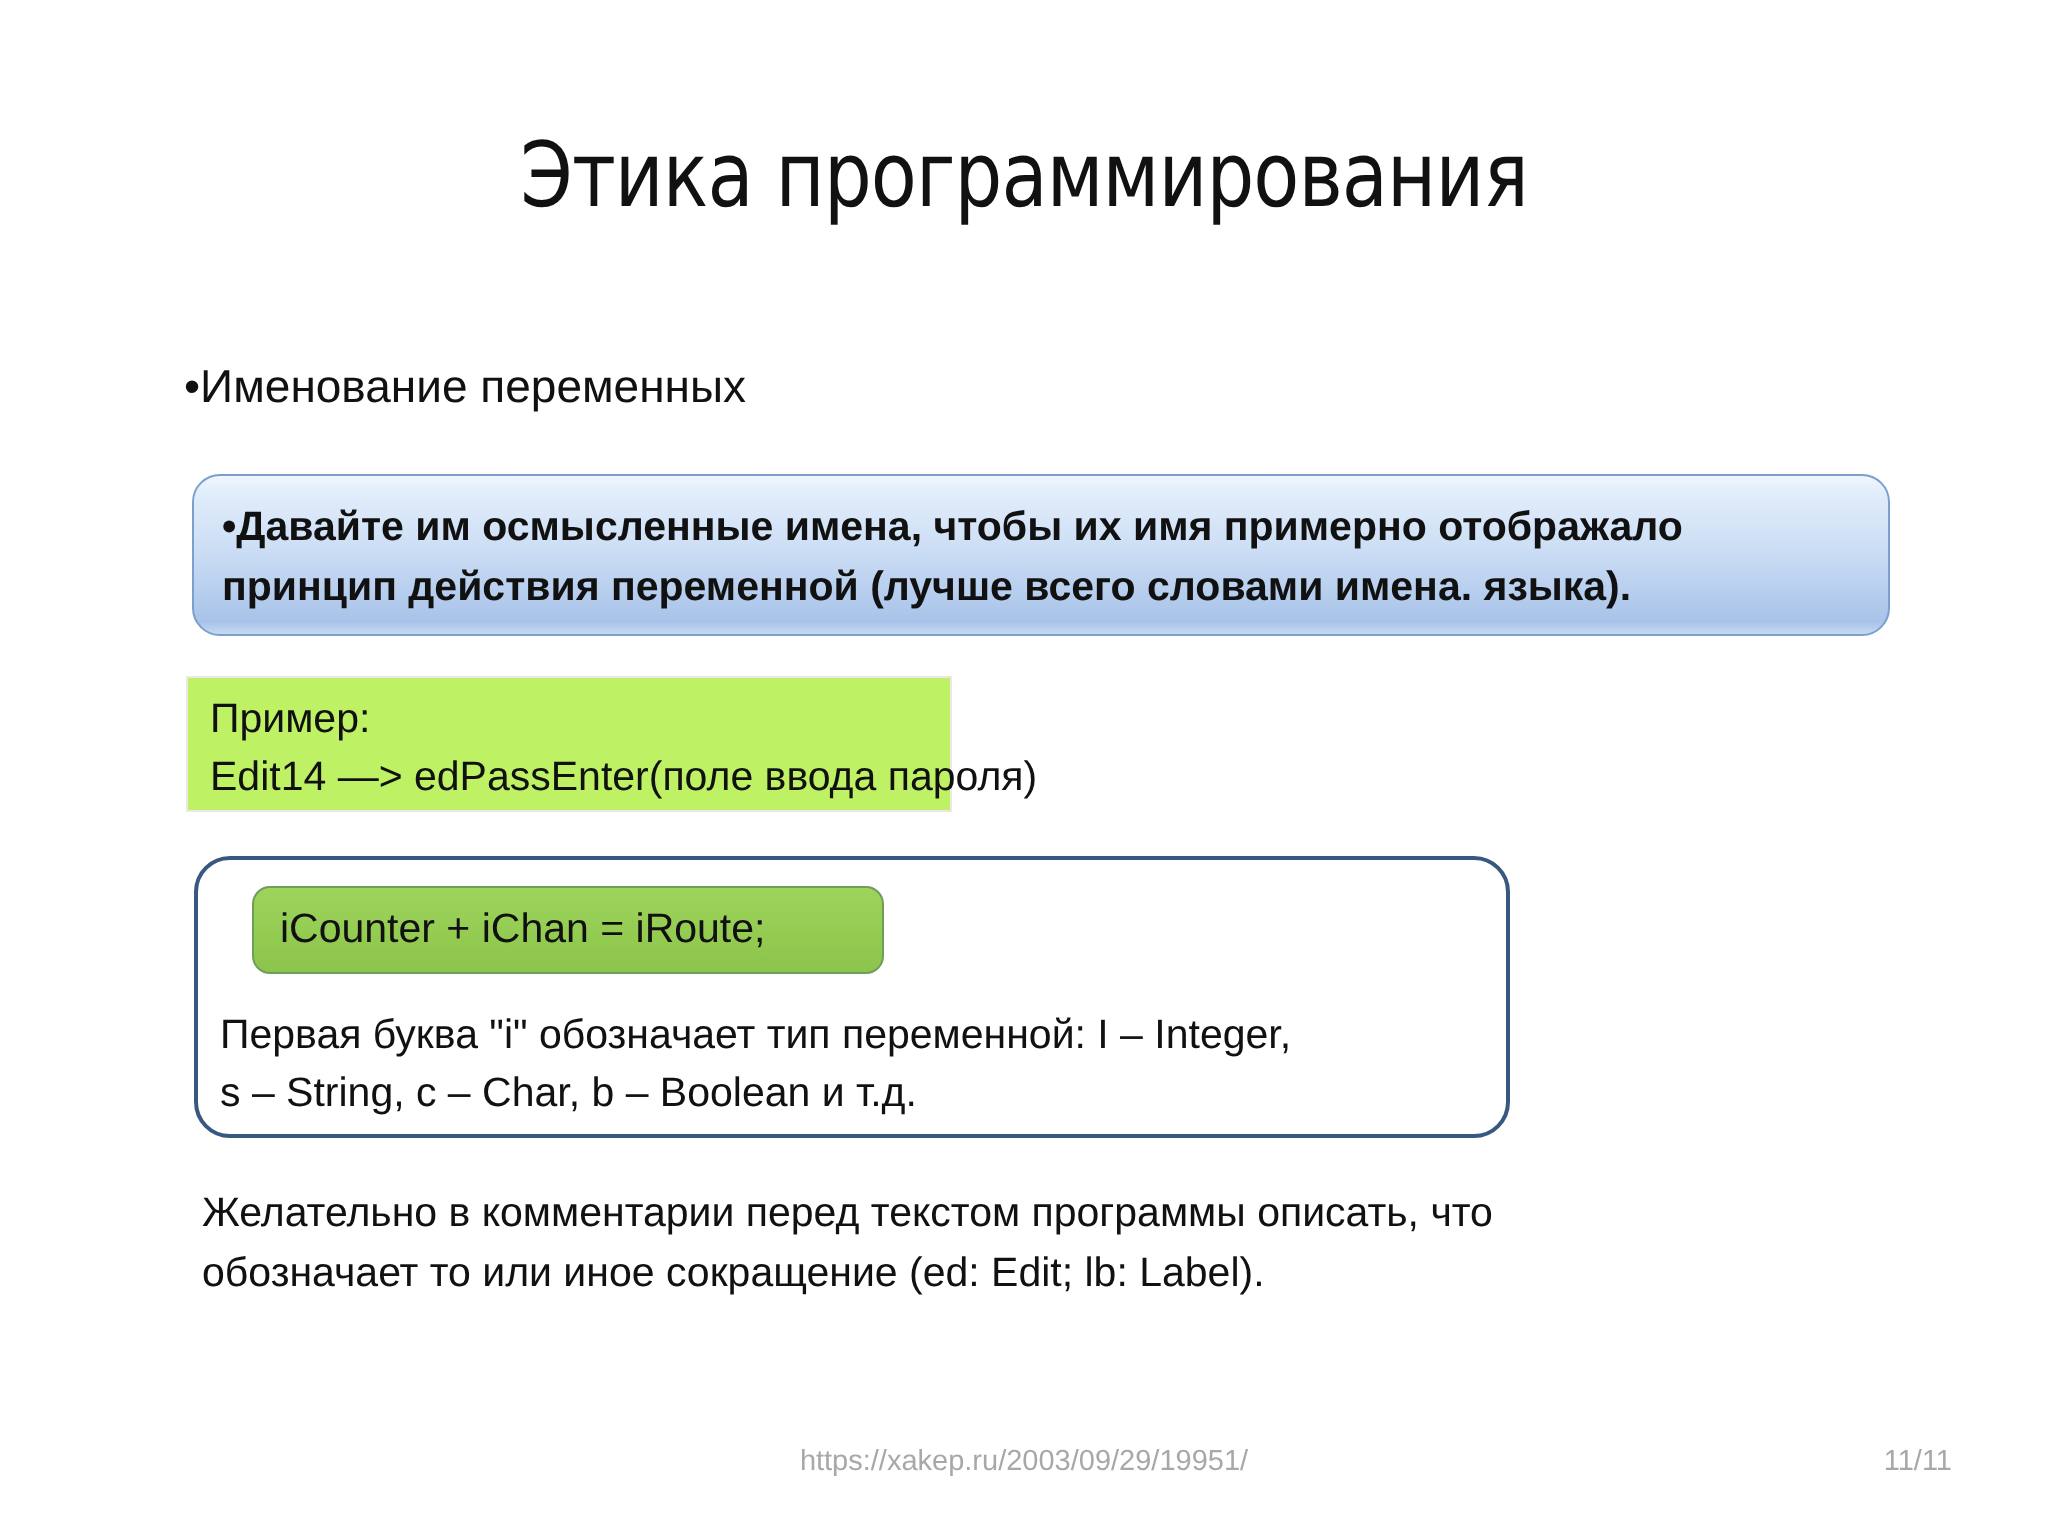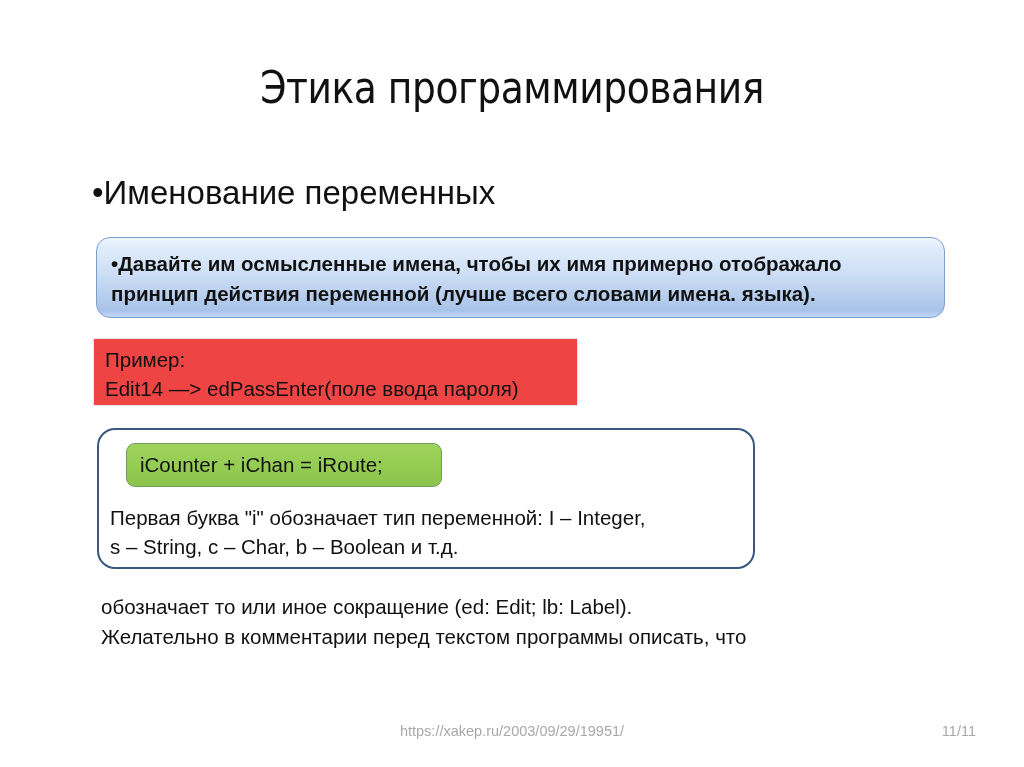--- a/index.html
+++ b/index.html
@@ -40,21 +40,21 @@
     transform: scaleX(0.93);
     transform-origin: 50% 50%;
     white-space: nowrap;
   }
 
   
   .level1-bullet {
     position: absolute;
     left: 92px;
     top: 174px;
-    font-size: 33px;
+    font-size: 23px;
     line-height: 38px;
     color: #111111;
     white-space: nowrap;
   }
 
   
   .blue-box {
     position: absolute;
     left: 96px;
     top: 237px;
@@ -78,24 +78,24 @@
     line-height: 30px;
     color: #111111;
     white-space: nowrap;
   }
 
   
   .example-box {
     position: absolute;
     left: 93px;
     top: 338px;
-    width: 485px;
+    width: 383px;
     height: 68px;
     border: 1px solid #ece9e4;
-    background: #ef4444;
+    background: #bef264;
     box-sizing: border-box;
     padding: 6px 8px 0 11px;
   }
   .example-box .line {
     font-size: 20.5px;
     line-height: 29px;
     color: #111111;
     white-space: nowrap;
   }
 
@@ -207,21 +207,21 @@
   <div class="green-chip">
     <span class="code">iCounter + iChan = iRoute;</span>
   </div>
 
   <div class="outline-text">
     <div class="line">Первая буква "i" обозначает тип переменной: I – Integer,</div>
     <div class="line">s – String, c – Char, b – Boolean и т.д.</div>
   </div>
 
   <div class="closing">
+    <div class="line">Желательно в комментарии перед текстом программы описать, что</div>
     <div class="line">обозначает то или иное сокращение (ed: Edit; lb: Label).</div>
-    <div class="line">Желательно в комментарии перед текстом программы описать, что</div>
   </div>
 
   <div class="footer-url">https://xakep.ru/2003/09/29/19951/</div>
 
   <div class="footer-page">11/11</div>
 
 </div>
 
 </body></html>

